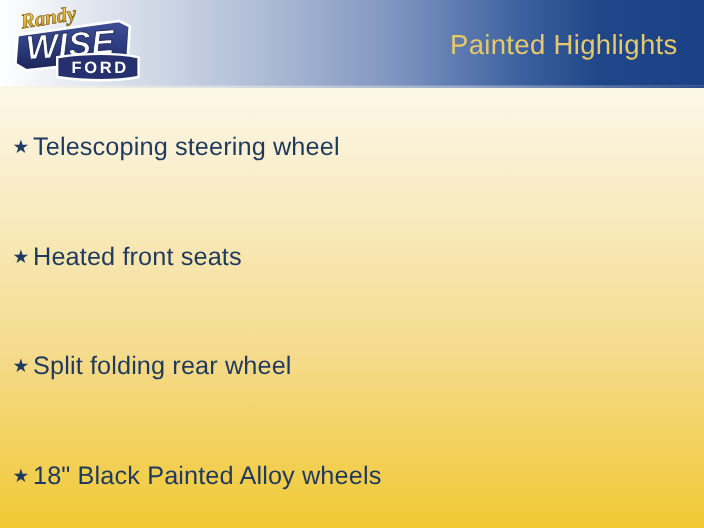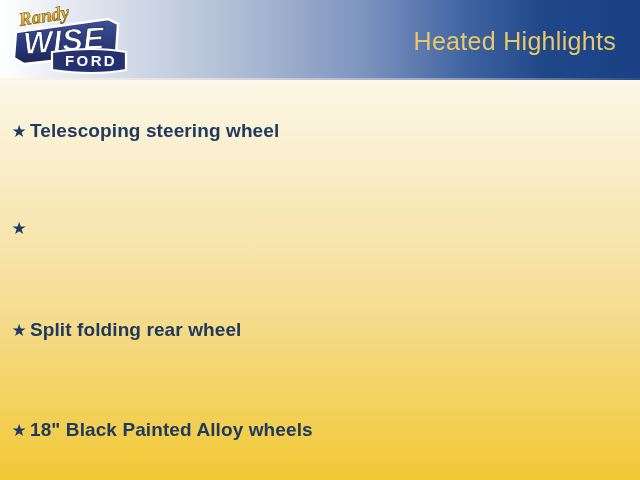--- a/index.html
+++ b/index.html
@@ -102,35 +102,34 @@
     flex: 0 0 auto;
     width: 22px;
     color: #1f3a63;
     font-size: 17px;
     line-height: 1;
     text-align: center;
   }
 
   .bullet-text {
     flex: 0 0 auto;
-    font-size: 19px;
+    font-size: 23px;
     color: #20395e;
     letter-spacing: 0.1px;
-    font-weight: bold;
   }
 </style>
 </head>
 <body>
 
 <div id="slide">
 
   <div id="header"></div>
   <div id="header-underline"></div>
 
-  <div id="header-title">Heated Highlights</div>
+  <div id="header-title">Painted Highlights</div>
 
   <div id="logo">
     <svg width="126" height="76" viewBox="0 0 126 76" xmlns="http://www.w3.org/2000/svg">
       <defs>
         <linearGradient id="goldgrad" x1="0" y1="0" x2="0" y2="1">
           <stop offset="0%" stop-color="#f6dd84"></stop>
           <stop offset="45%" stop-color="#e8b93c"></stop>
           <stop offset="100%" stop-color="#b8860d"></stop>
         </linearGradient>
         <linearGradient id="navygrad" x1="0" y1="0" x2="0" y2="1">
@@ -157,20 +156,21 @@
 
   <div id="bullet-list">
 
     <div class="bullet-row r0">
       <span class="bullet-star">★</span>
       <span class="bullet-text">Telescoping steering wheel</span>
     </div>
 
     <div class="bullet-row r1">
       <span class="bullet-star">★</span>
+      <span class="bullet-text">Heated front seats</span>
     </div>
 
     <div class="bullet-row r2">
       <span class="bullet-star">★</span>
       <span class="bullet-text">Split folding rear wheel</span>
     </div>
 
     <div class="bullet-row r3">
       <span class="bullet-star">★</span>
       <span class="bullet-text">18" Black Painted Alloy wheels</span>

